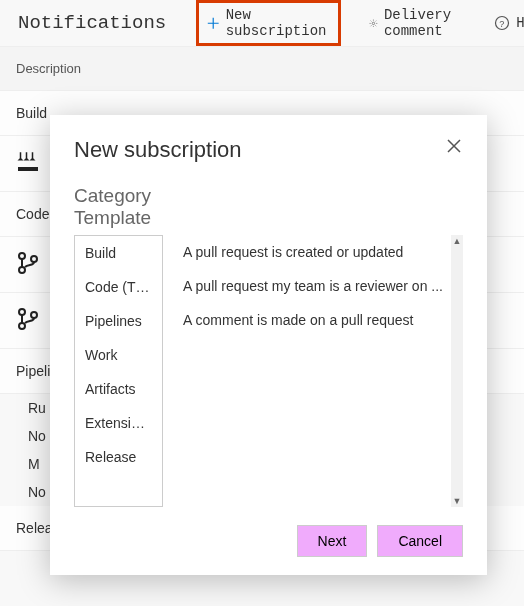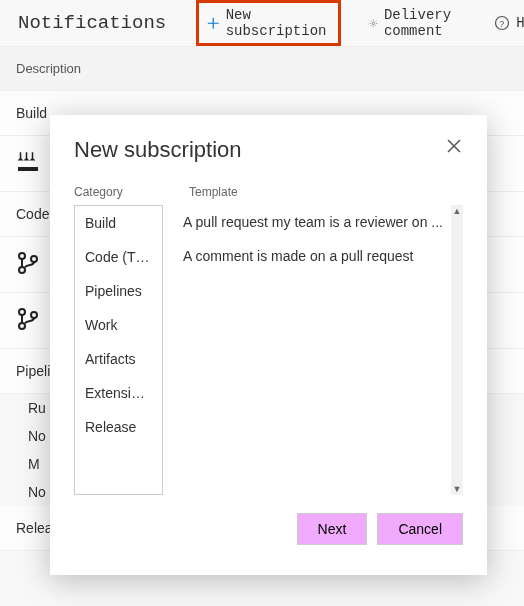--- a/index.html
+++ b/index.html
@@ -26,21 +26,21 @@
       background: #fff;
       box-shadow: 0 5px 30px rgba(0,0,0,0.25);
       display: flex; flex-direction: column;
       padding: 22px 24px 18px 24px;
     }
     .modal-title-row { display: flex; justify-content: space-between; align-items: flex-start; }
     .modal-title { font-size: 22px; font-weight: 300; color: #333; }
     .close-btn { cursor: pointer; padding: 2px; }
     .close-btn svg { width: 14px; height: 14px; stroke: #555; }
     
-    .labels-row { display: flex; margin-top: 22px; font-size: 12px; color: #666; }
+    .labels-row { display: flex; margin-top: 22px; font-size: 19px; color: #666; flex-direction: column; }
     .label-cat { width: 115px; }
     .label-tmpl { flex: 1; }
     
     .lists-row { display: flex; margin-top: 6px; height: 290px; }
     .cat-list { width: 105px; border: 1px solid #ccc; overflow: hidden; }
     .cat-item { padding: 9px 10px; font-size: 14px; cursor: pointer; white-space: nowrap; overflow: hidden; text-overflow: ellipsis; }
     .cat-item.selected { }
     .highlight-red-cat { outline: 3px solid #d83b01; outline-offset: -3px; }
     
     .tmpl-wrap { flex: 1; margin-left: 12px; display: flex; }
@@ -153,20 +153,21 @@
       <div class="cat-item">Code (TFVC)</div>
       <div class="cat-item">Pipelines</div>
       <div class="cat-item">Work</div>
       <div class="cat-item">Artifacts</div>
       <div class="cat-item">Extension ...</div>
       <div class="cat-item">Release</div>
     </div>
 
     <div class="tmpl-wrap">
       <div class="tmpl-list">
+        <div class="tmpl-item">A pull request is created or updated</div>
         <div class="tmpl-item">A pull request my team is a reviewer on ...</div>
         <div class="tmpl-item">A comment is made on a pull request</div>
       </div>
       <div class="scrollbar">
         <div class="scroll-arrow top">▲</div>
         <div class="scroll-arrow bottom">▼</div>
       </div>
     </div>
   </div>
 

